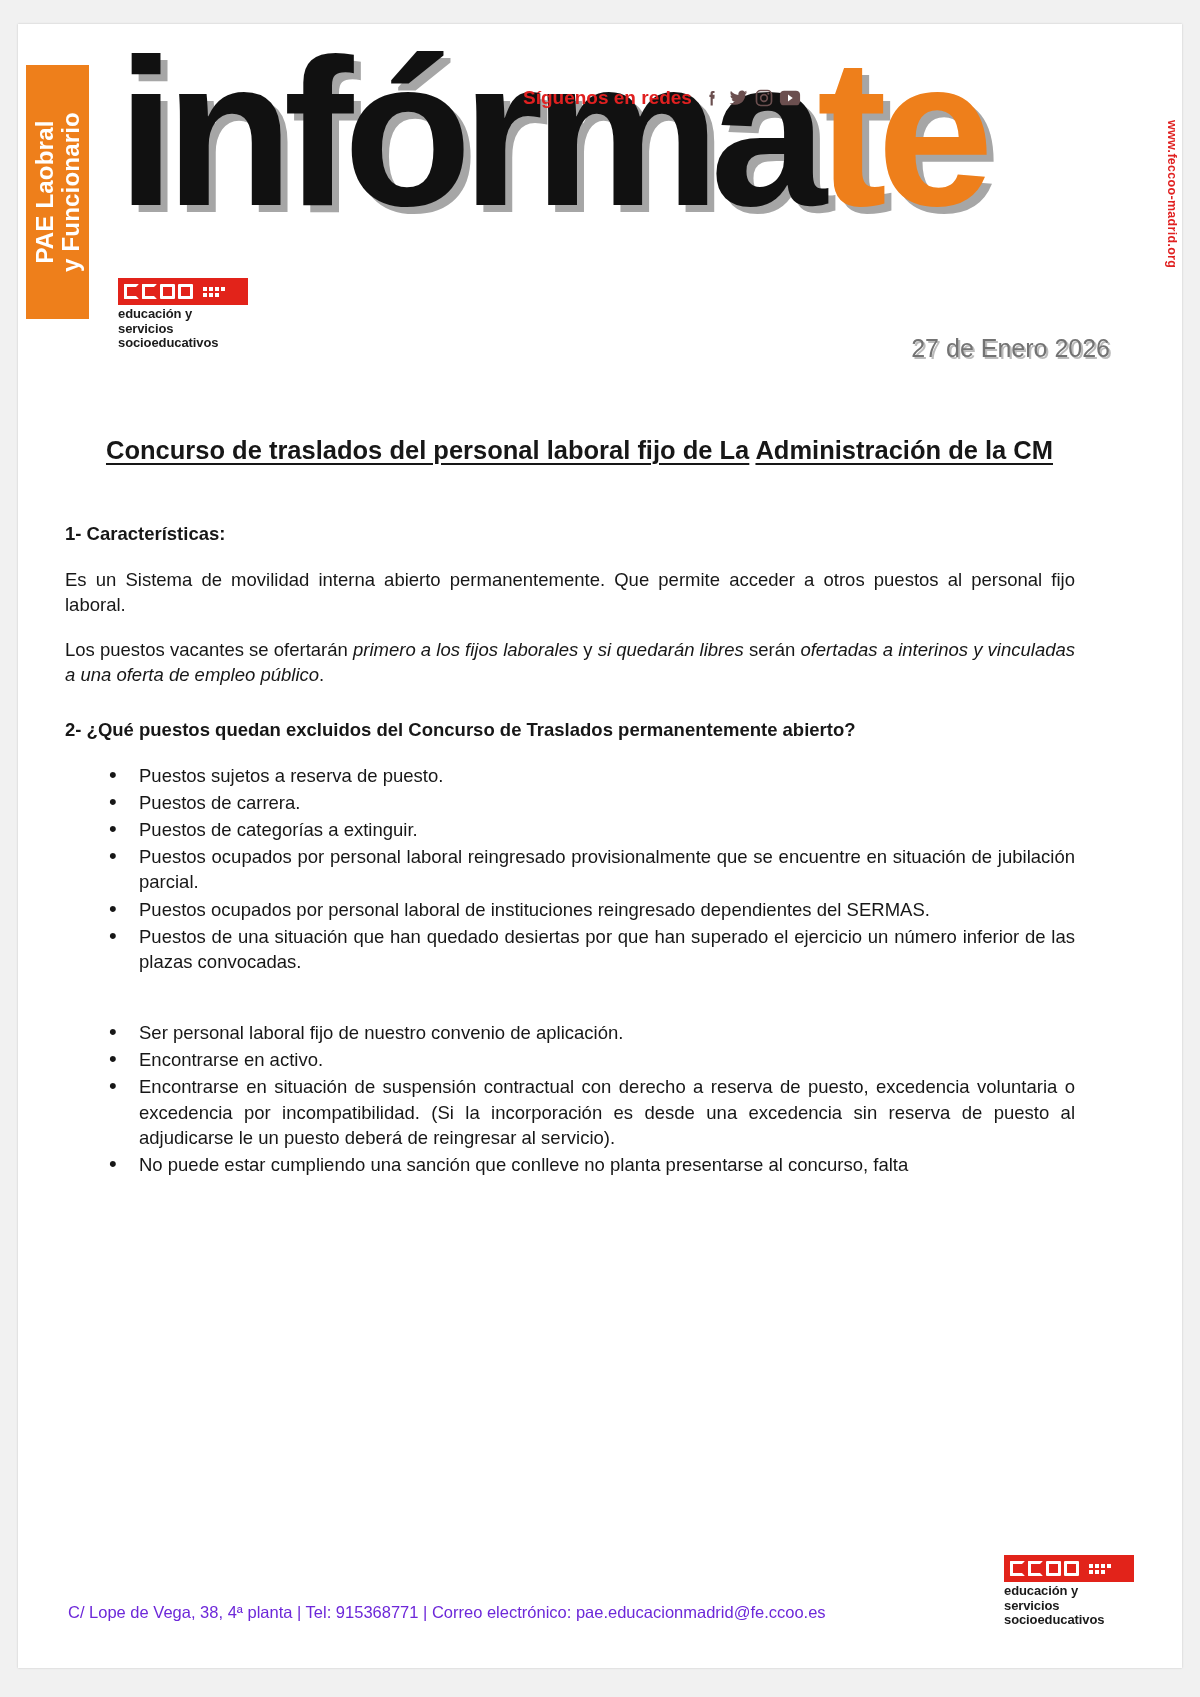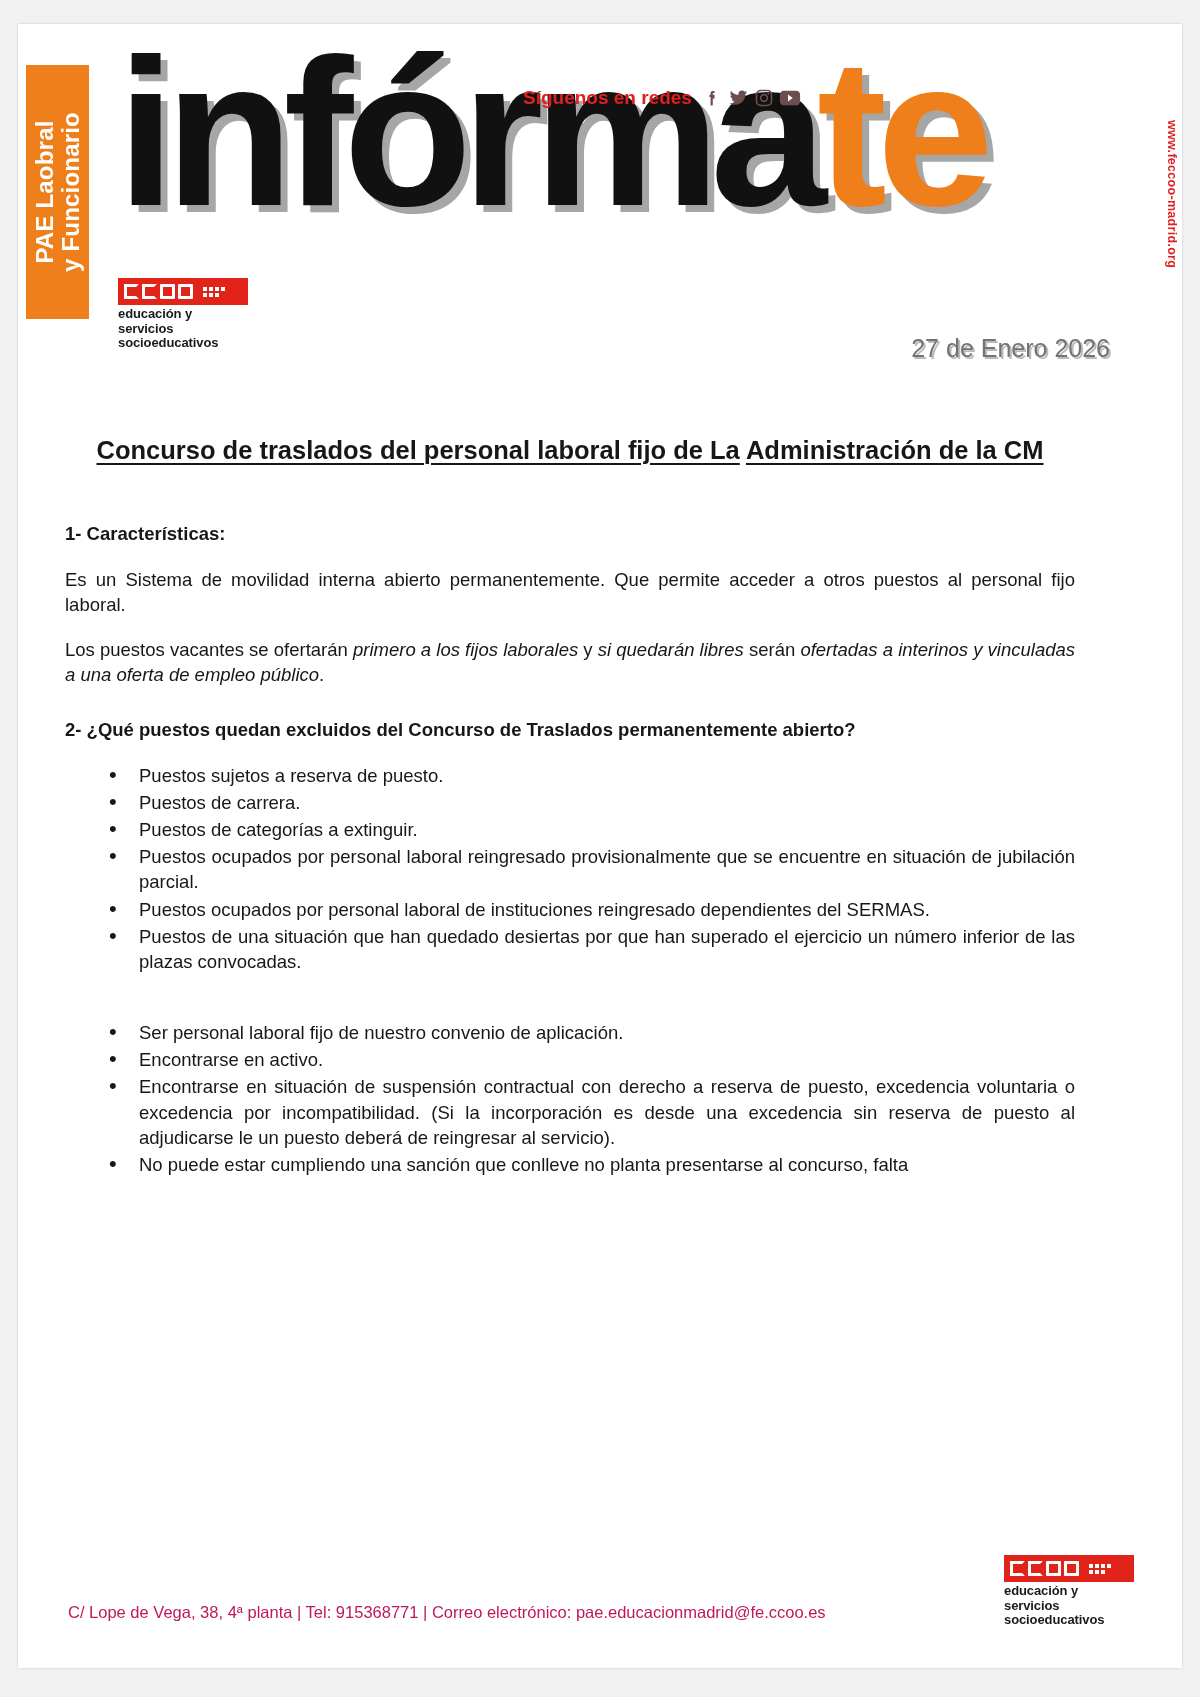--- a/index.html
+++ b/index.html
@@ -183,21 +183,21 @@
   .doc-body {
     position: absolute;
     left: 47px;
     top: 410px;
     width: 1010px;
     color: #171717;
     font-size: 18.5px;
     line-height: 1.36;
   }
   .doc-title {
-    text-align: center;
+    text-align: right;
     font-size: 25.5px;
     font-weight: bold;
     line-height: 1.3;
     margin: 0 0 54px 0;
     padding: 0 22px;
   }
   .doc-title span {
     text-decoration: underline;
     text-underline-offset: 4px;
     text-decoration-thickness: 2px;
@@ -241,21 +241,21 @@
     position: absolute;
     left: 0;
     bottom: 22px;
     width: 100%;
     height: 80px;
   }
   .footer-text {
     position: absolute;
     left: 50px;
     bottom: 24px;
-    color: #be185d;
+    color: #6d28d9;
     font-size: 16.5px;
     white-space: nowrap;
   }
   .footer-logo {
     position: absolute;
     right: 48px;
     bottom: 18px;
     width: 130px;
   }
   .page-edge {

